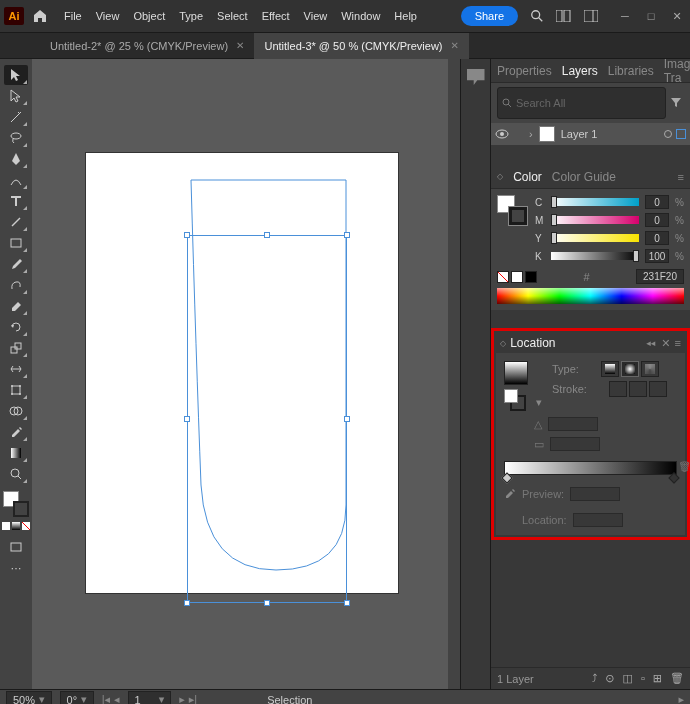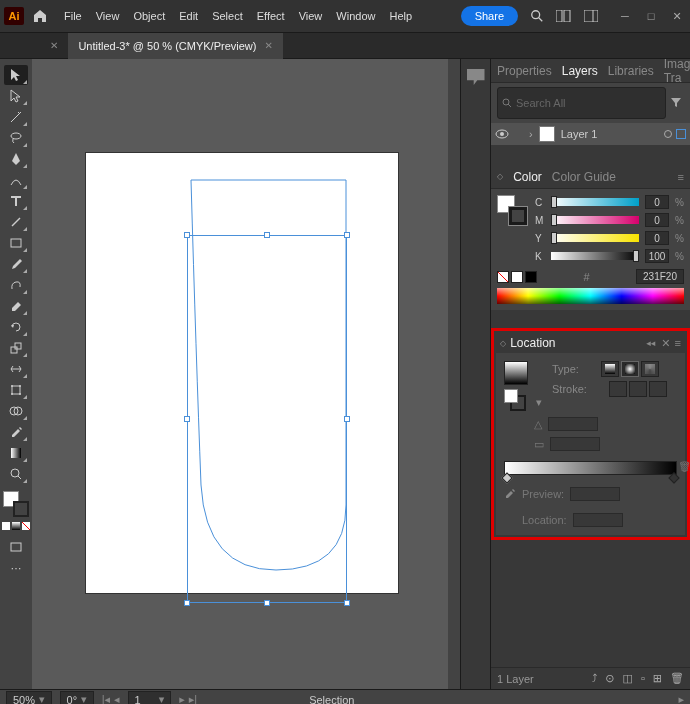--- a/index.html
+++ b/index.html
@@ -109,39 +109,39 @@
 .grad-bottom-row { display: flex; align-items: center; gap: 6px; margin-top: 12px; color: #777; font-size: 10px; }
 .eyedrop { color: #888; }
 
 .layer-footer { display: flex; align-items: center; height: 22px; padding: 0 6px; gap: 10px; color: #999; border-top: 1px solid #2a2a2a; margin-top: auto; font-size: 10px; }
 .layer-footer .icons { margin-left: auto; display: flex; gap: 8px; color: #aaa; }
 
 
 .status-bar { height: 20px; background: #434343; display: flex; align-items: center; padding: 0 6px; gap: 8px; border-top: 1px solid #1a1a1a; color: #ccc; font-size: 10px; }
 .sb-box { background: #2f2f2f; border: 1px solid #222; padding: 1px 6px; display: flex; align-items: center; gap: 4px; }
 .nav-arrows { display: flex; gap: 4px; color: #888; }
-.sel-label { margin-left: 104px; }
+.sel-label { margin-left: 62px; }
 
 svg { display: block; }
 </style>
 </head>
 <body>
 
 <div class="app-bar">
   <div class="ai-badge">Ai</div>
   <div class="home-icon">
     <svg viewBox="0 0 16 16" width="16" height="16">
         <path fill="#ccc" d="M8 2 L14 7 V14 H10 V10 H6 V14 H2 V7 Z"></path>
       </svg>
   </div>
   <div class="menu-items">
     <span class="menu-item">File</span>
     <span class="menu-item">View</span>
     <span class="menu-item">Object</span>
-    <span class="menu-item">Edit</span>
+    <span class="menu-item">Type</span>
     <span class="menu-item">Select</span>
     <span class="menu-item">Effect</span>
     <span class="menu-item">View</span>
     <span class="menu-item">Window</span>
     <span class="menu-item">Help</span>
   </div>
   <div class="app-bar-right">
     <div class="share-btn">Share</div>
     <div>
       <svg width="14" height="14" viewBox="0 0 16 16">
@@ -164,20 +164,21 @@
     <div class="window-controls">
       <div class="wc">─</div>
       <div class="wc">□</div>
       <div class="wc">✕</div>
     </div>
   </div>
 </div>
 
 <div class="doc-tabs">
   <div class="doc-tab">
+    <span>Untitled-2* @ 25 % (CMYK/Preview)</span>
     <span class="tab-close">✕</span>
   </div>
   <div class="doc-tab active">
     <span>Untitled-3* @ 50 % (CMYK/Preview)</span>
     <span class="tab-close">✕</span>
   </div>
 </div>
 
 <div class="main">
 

